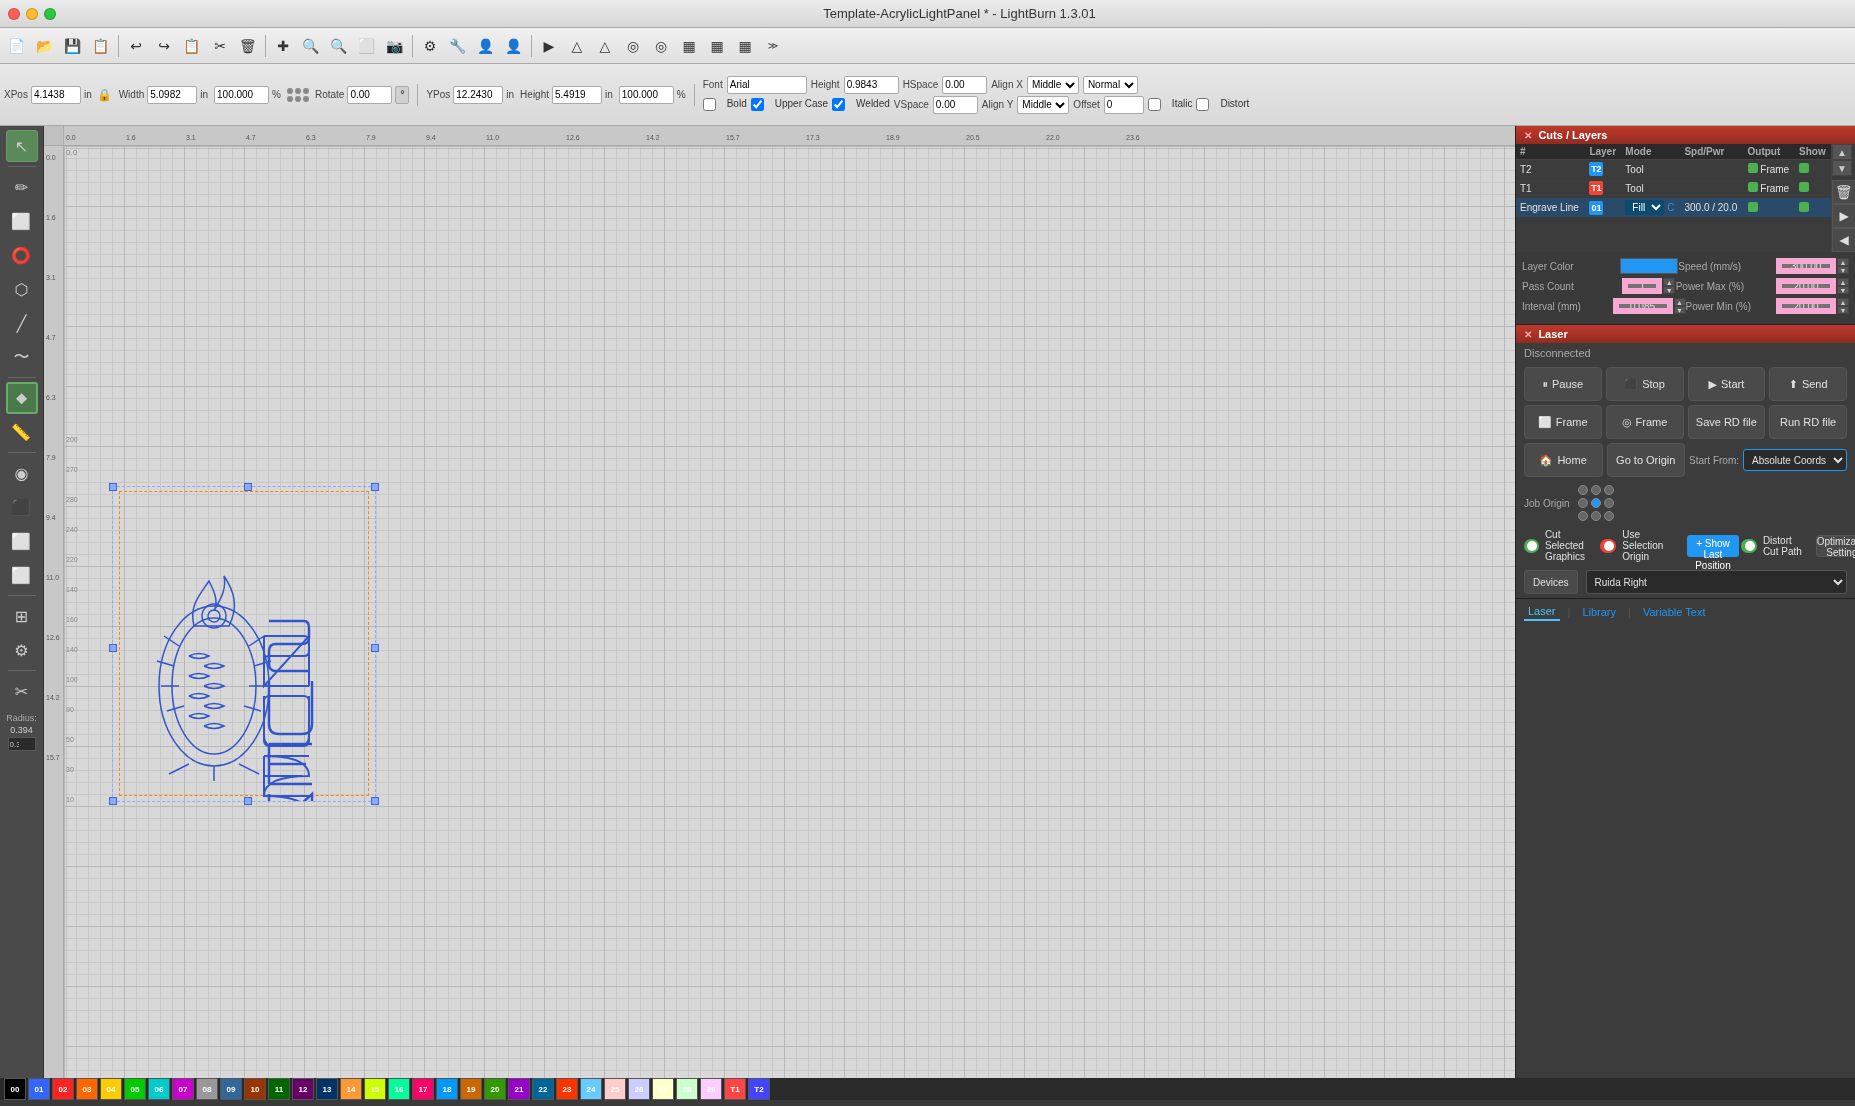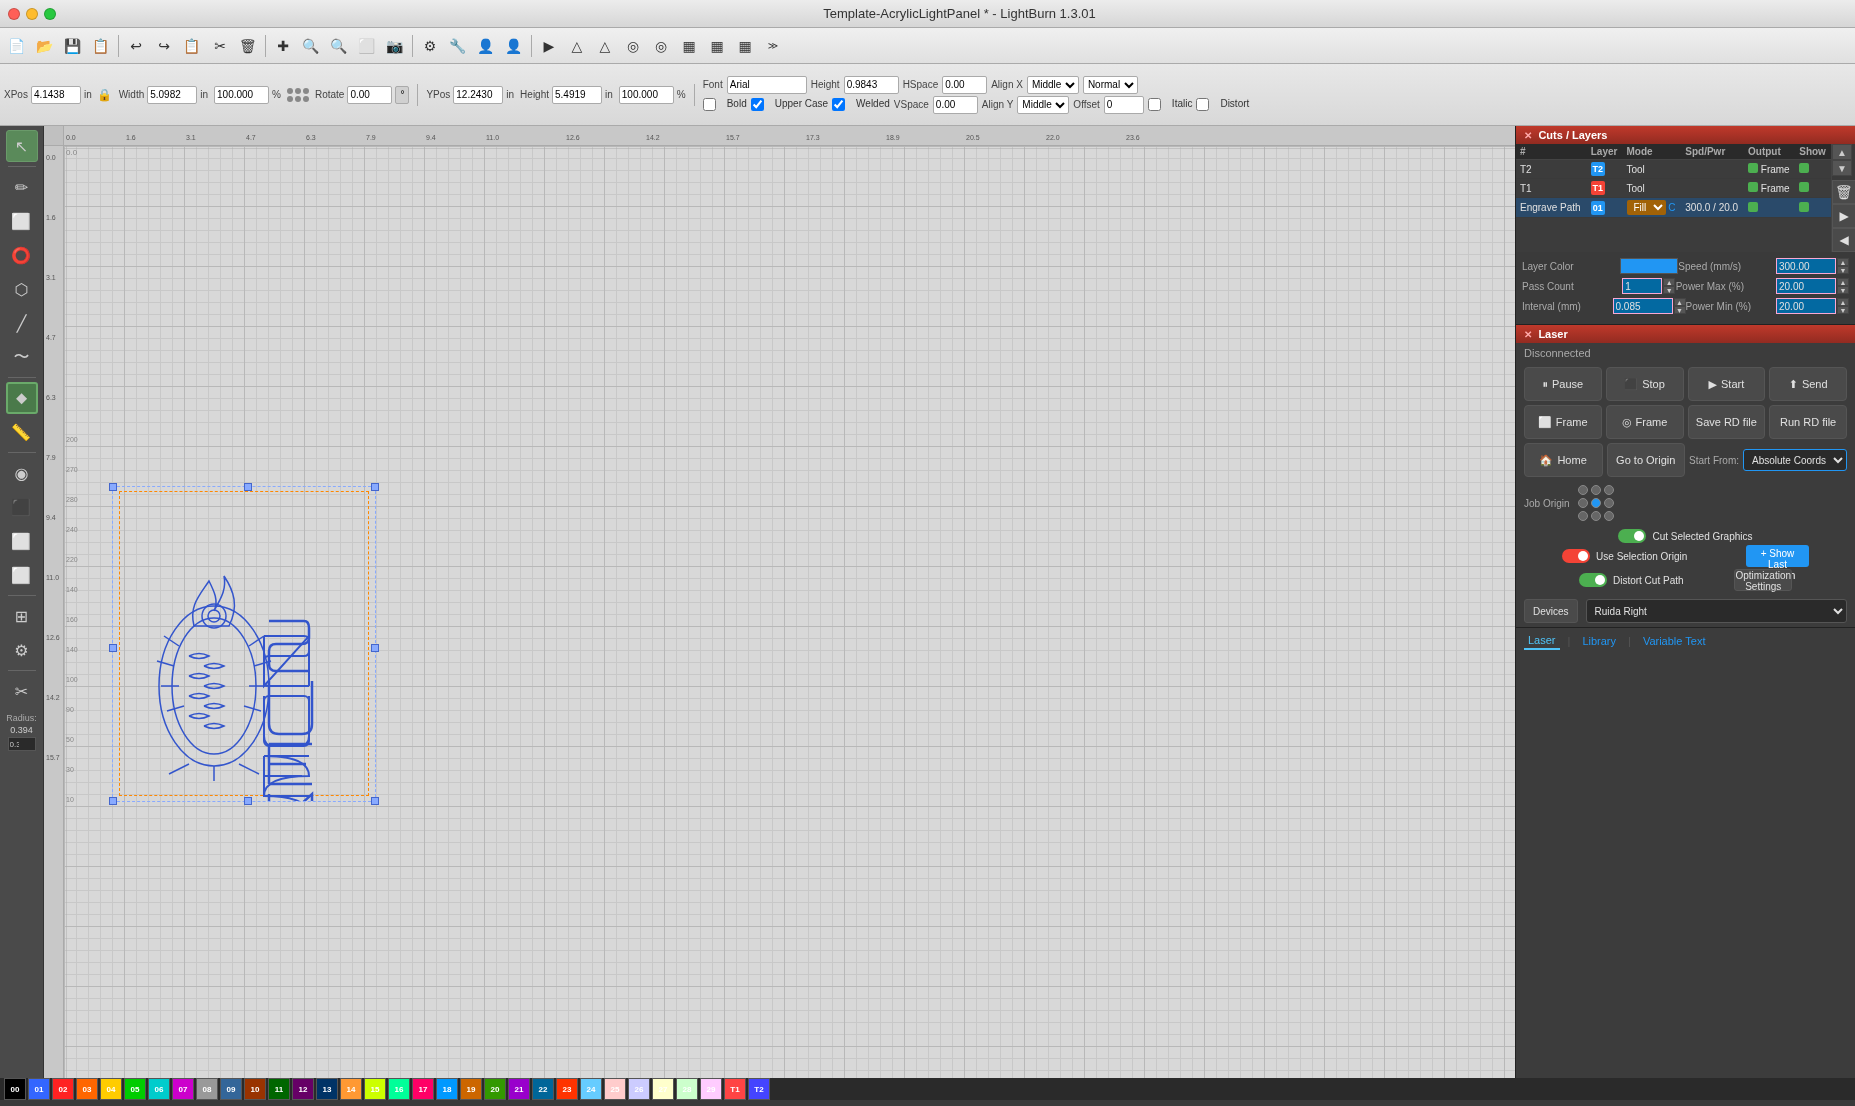--- a/index.html
+++ b/index.html
@@ -273,21 +273,21 @@
       font-size: 9px;
       color: white;
       text-align: center;
       line-height: 14px;
       font-weight: bold;
     }
     .dot-T2 { background: #2196F3; }
     .dot-T1 { background: #f44336; }
     .dot-01 { background: #2196F3; }
     .mode-select {
-      background: #a16207;
+      background: #0c4a6e;
       color: white;
       border: none;
       border-radius: 2px;
       font-size: 10px;
       padding: 1px 3px;
     }
     .scroll-arrow {
       width: 20px; height: 16px;
       background: #555;
       border: 1px solid #444;
@@ -312,26 +312,26 @@
       width: 100px;
     }
     .layer-color-box {
       width: 60px; height: 16px;
       background: #2196F3;
       border: 1px solid #555;
     }
     .setting-input {
       width: 60px;
       height: 16px;
-      background: #0369a1;
-      border: 1px solid #f9a8d4;
+      background: #737373;
+      border: 6px solid #f9a8d4;
       color: #e0e0e0;
       font-size: 10px;
       padding: 0 2px;
-      text-align: left;
+      text-align: center;
     }
     .setting-input-sm {
       width: 40px;
     }
     .spin-btns {
       display: inline-flex;
       flex-direction: column;
       margin-left: 1px;
     }
     .spin-btn {
@@ -418,23 +418,22 @@
       border-radius: 50%;
       background: #666;
       border: 1px solid #888;
     }
     .origin-dot.active {
       background: #2196F3;
     }
     .checkboxes-area {
       padding: 4px 8px;
       display: flex;
-      flex-direction: column;
+      flex-direction: row;
       gap: 2px;
-      align-items: center;
     }
     .cb-row {
       display: flex;
       align-items: center;
       gap: 6px;
     }
     .cb-green {
       display: inline-block;
       width: 28px; height: 14px;
       background: #4CAF50;
@@ -921,21 +920,21 @@
                 <td>T1</td>
                 <td><span class="layer-dot dot-T1">T1</span></td>
                 <td>Tool</td>
                 <td></td>
                 <td>
                   <span class="green-indicator"></span> Frame
                 </td>
                 <td><span class="green-indicator"></span></td>
               </tr>
               <tr style="background:#2a4a6a;">
-                <td>Engrave Path</td>
+                <td>Engrave Line</td>
                 <td><span class="layer-dot dot-01">01</span></td>
                 <td>
                   <select class="mode-select"><option>Fill</option></select>
                   <span style="color:#2196F3; font-size:10px;">C</span>
                 </td>
                 <td>300.0 / 20.0</td>
                 <td>
                   <span class="green-indicator"></span>
                 </td>
                 <td><span class="green-indicator"></span></td>

